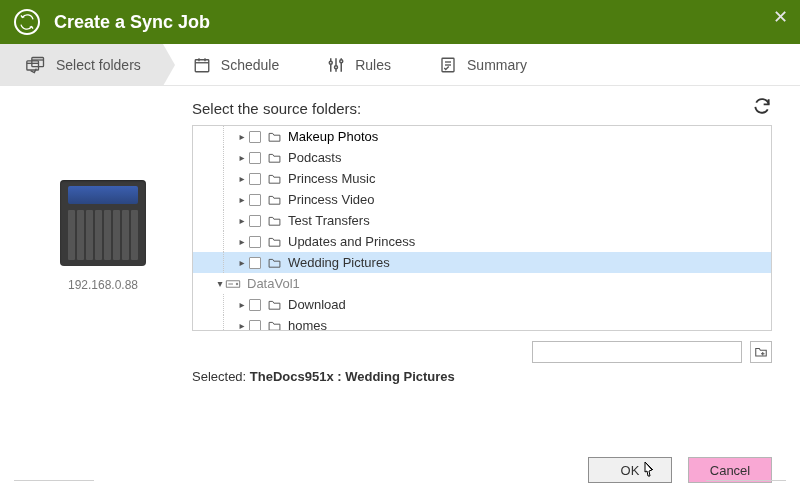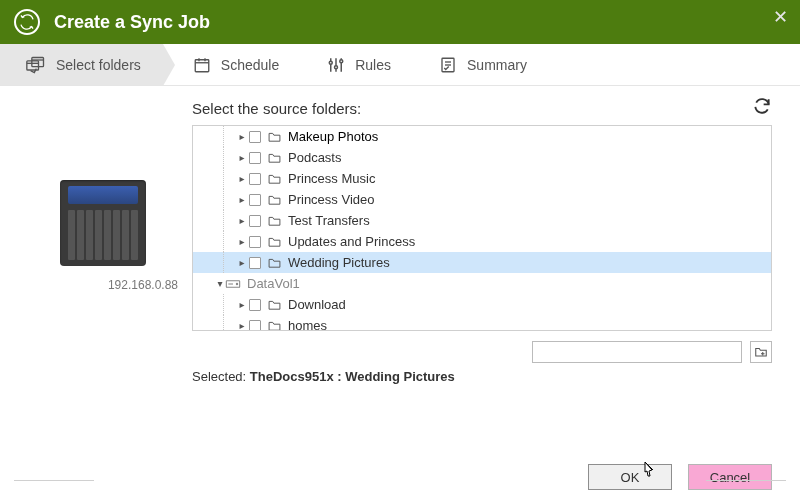--- a/index.html
+++ b/index.html
@@ -24,21 +24,21 @@
   
   .body { position:absolute; top:86px; left:0; right:0; bottom:0; background:#fff; padding:14px 28px 14px 28px;}
   
   .content { display:flex; gap:14px; }
   .src-panel { width:150px; padding-top:80px; text-align:center; }
   .nas-img { width:86px; height:86px; margin:0 auto 12px auto; background:#3a3a3a; border-radius:4px; position:relative; box-shadow:0 1px 2px rgba(0,0,0,.4) inset;}
   .nas-img::before{ content:""; position:absolute; top:6px; left:8px; right:8px; height:18px; background:linear-gradient(#3b5fb0,#2b4680); border-radius:2px;}
   .nas-img .bays{ position:absolute; bottom:6px; left:8px; right:8px; top:30px; display:grid; grid-template-columns:repeat(8,1fr); gap:2px;}
   .nas-img .bays span{ background:#555; border-radius:1px;}
   .src-name { font-size:17px; font-weight:bold; color:#333;}
-  .src-ip { font-size:12px; color:#777; margin-top:4px;text-align:right;}
+  .src-ip { font-size:12px; color:#777; margin-top:4px;}
   
   .right { flex:1; position:relative; }
   .section-label{ font-size:15px; color:#333; margin-bottom:8px; display:inline-block;}
   .refresh { position:absolute; right:0; top:-4px; cursor:pointer;}
   .treebox { border:1px solid #cfcfcf; height:206px; overflow-y:auto; overflow-x:hidden; background:#fff; position:relative;}
   ul.tree, ul.tree ul { list-style:none; margin:0; padding:0;}
   ul.tree > li > .row { padding-left:0;}
   .row { display:flex; align-items:center; height:21px; font-size:13px; color:#333; white-space:nowrap;}
   .row.selected{ background:#cfe6fb; }
   .indent{ display:inline-block; height:100%; border-left:1px dotted #c8c8c8; margin-left:8px; width:14px;}
@@ -50,21 +50,21 @@
   .volume{ color:#888;}
   .cutoff{ text-decoration-line:none; color:#000000;}
   
   .pathrow{ display:flex; align-items:center; margin-top:10px; gap:8px; justify-content:flex-end;}
   .pathinput{ width:210px; height:22px; border:1px solid #bbb; background:#fff;}
   .newfolder{ width:22px; height:22px; border:1px solid #bbb; display:flex; align-items:center; justify-content:center; cursor:pointer;}
   
   .selected-text{ margin-top:6px; font-size:13px;}
   .selected-text b{ font-weight:bold;}
   
-  .footer{ position:absolute; right:28px; bottom:14px; display:flex; gap:16px;}
+  .footer{ position:absolute; right:28px; bottom:21px; display:flex; gap:16px;}
   .btn{ min-width:84px; height:26px; border:1px solid #b5b5b5; background:#f9a8d4; color:#333; font-size:13px; display:flex; align-items:center; justify-content:center; cursor:pointer; position:relative;}
   .btn.ok{ background:#f0f0f0; border-color:#8e8e8e;}
   
   .cursor{ position:absolute; left:638px; top:460px; pointer-events:none;}
   
   .outer-edge-l, .outer-edge-r{ position:absolute; bottom:0; height:24px; width:80px; border-top:1px solid #d0d0d0;}
   .outer-edge-l{ left:14px;}
   .outer-edge-r{ right:14px;}
   
   svg{ display:block;}

